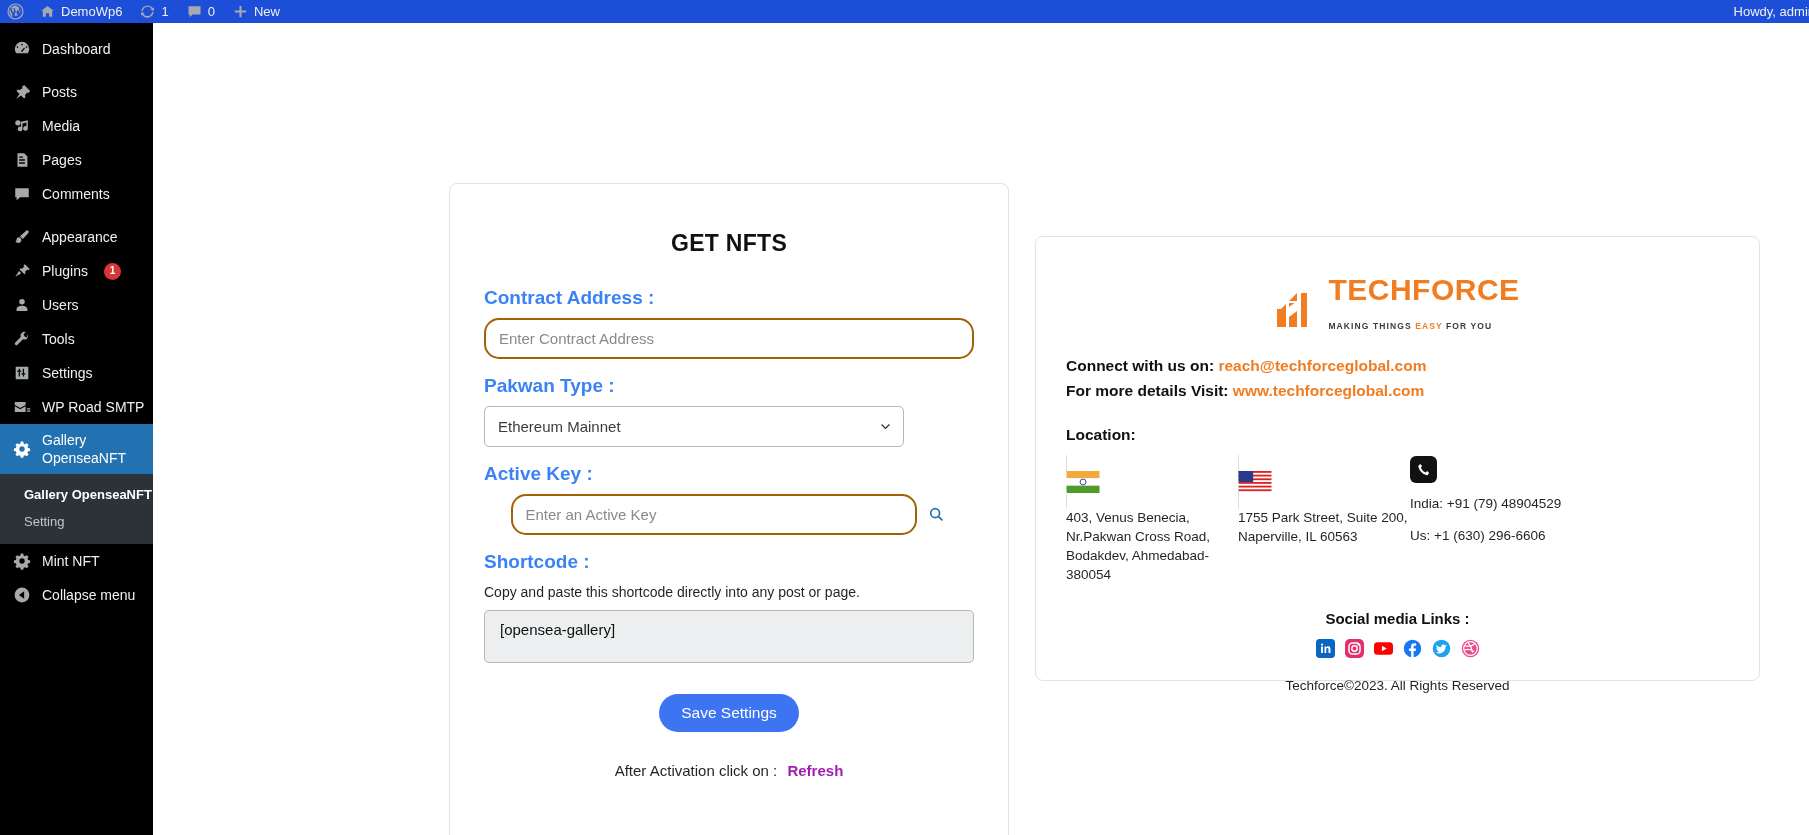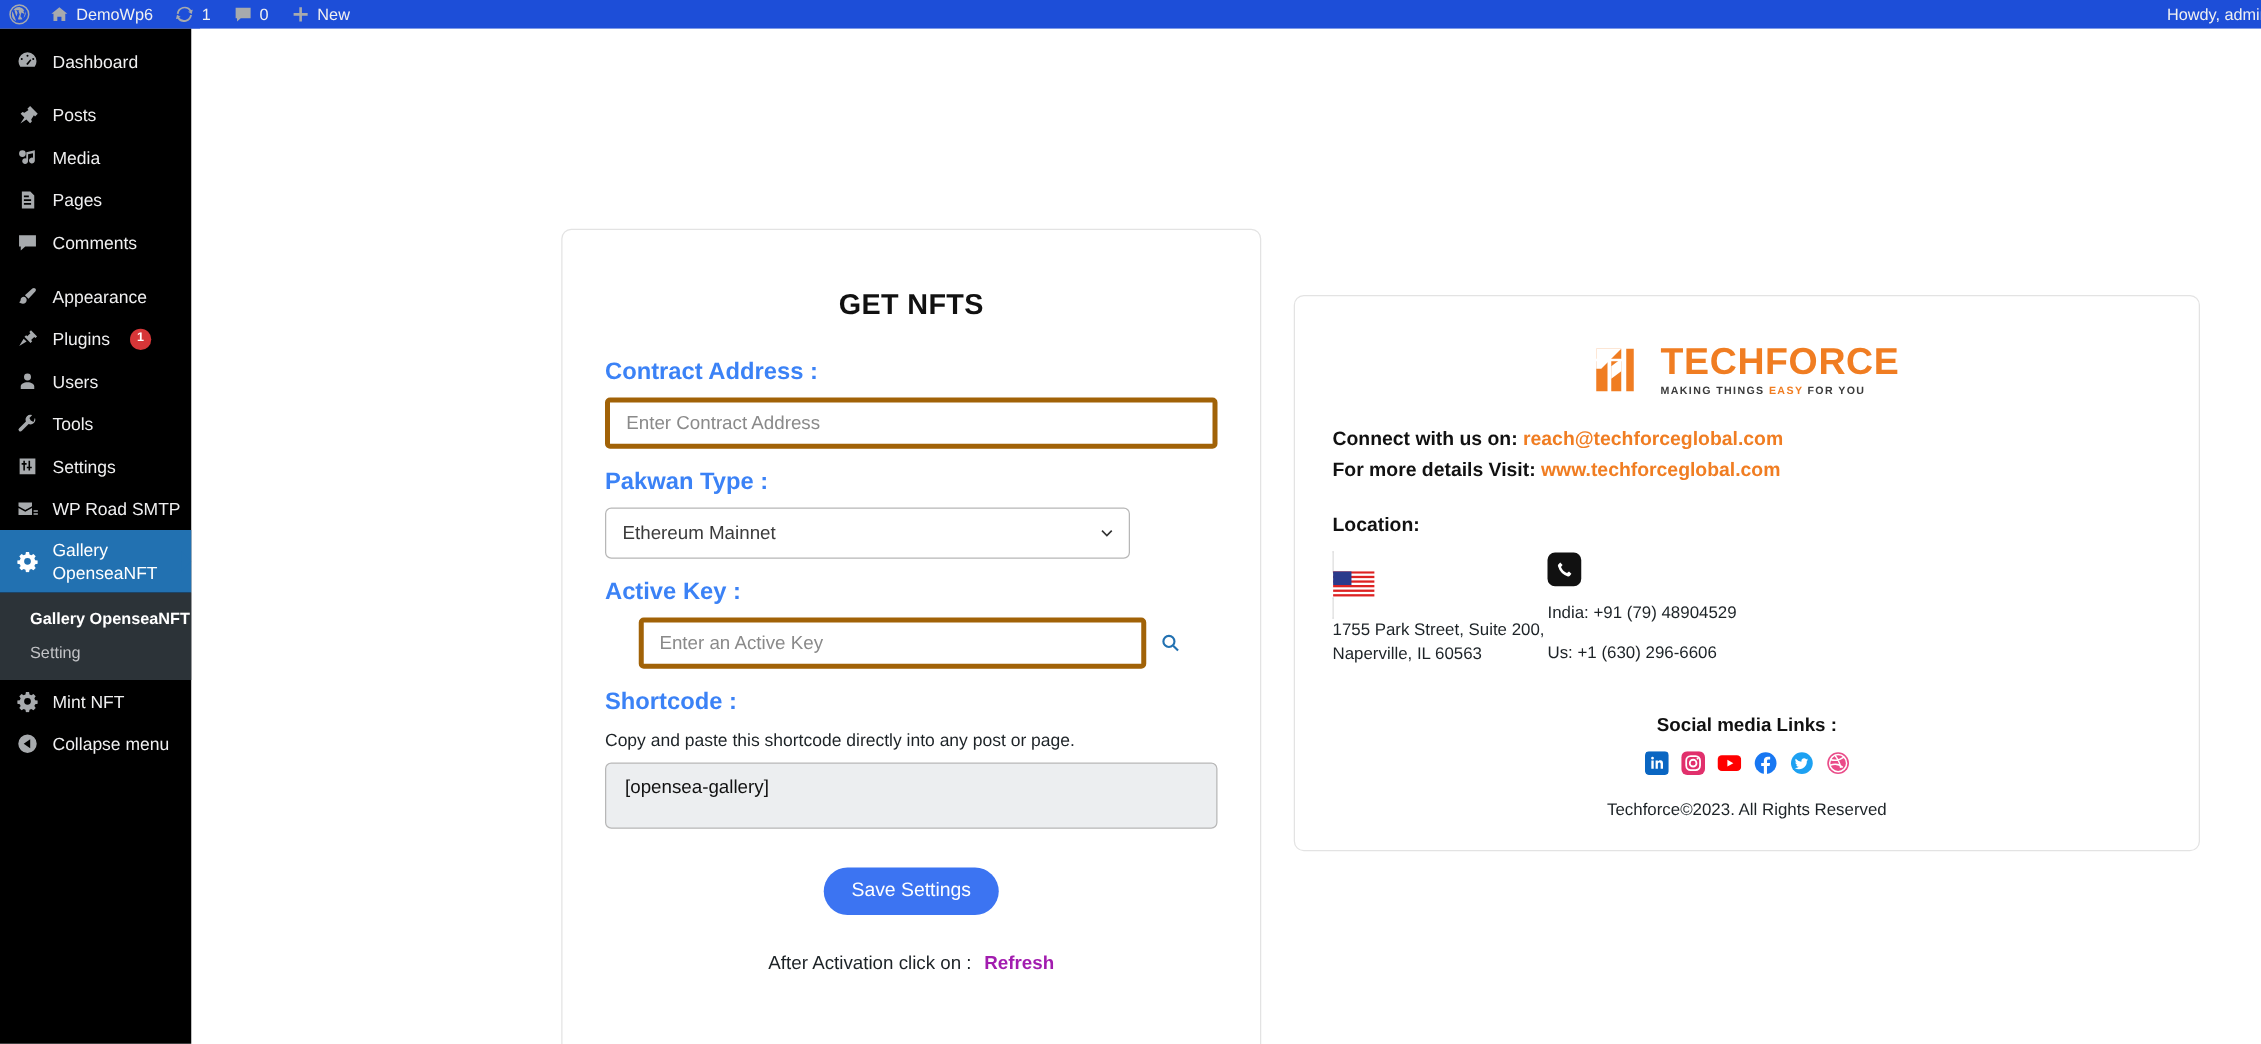--- a/index.html
+++ b/index.html
@@ -60,21 +60,21 @@
   }
   .form-card { left: 289px; top: 160px; width: 560px; height: 680px; padding: 26px 34px 0 34px; }
   .info-card { left: 875px; top: 213px; width: 725px; height: 445px; padding: 22px 30px; }
 
   .form-title {
     text-align: center; font-size: 23px; font-weight: bold; color: #111;
     letter-spacing: 0.3px; margin: 20px 0 30px 0;
   }
   .field-label { font-size: 19px; font-weight: bold; color: #3b82f6; margin-bottom: 9px; }
   .txt-input {
-    width: 100%; height: 41px; border: 4px solid #a16207; border-radius: 4px;
+    width: 100%; height: 41px; border: 2px solid #a16207; border-radius: 15px;
     padding: 0 13px; font-size: 15px; font-family: inherit; color: #111; background: #fff;
     outline: none;
   }
   .txt-input::placeholder { color: #8a8a8a; }
   .gap { height: 16px; }
 
   .select-wrap { position: relative; width: 420px; }
   .select-box {
     width: 100%; height: 41px; border: 1px solid #b7b7b7; border-radius: 5px;
     padding: 0 34px 0 13px; font-size: 15px; color: #3c3c3c; background: #fff;
@@ -101,21 +101,21 @@
     background: #3c74f2; color: #fff; border: none; border-radius: 19px;
     padding: 10px 22px; font-size: 15.5px; font-family: inherit; cursor: pointer;
   }
   .after-row { text-align: center; margin-top: 30px; font-size: 15px; color: #1d2327; }
   .refresh-link { color: #a21caf; font-weight: bold; text-decoration: none; margin-left: 6px; }
 
   
   .logo-row { display: flex; justify-content: center; margin: 16px 0 26px 0; }
   .logo { display: flex; align-items: flex-end; gap: 7px; }
   .logo-mark { width: 46px; height: 42px; }
-  .logo-text { display: flex; flex-direction: column; gap: 2px; }
+  .logo-text { display: flex; flex-direction: column; gap: 16px; }
   .logo-word { font-size: 30px; font-weight: bold; color: #f07d22; letter-spacing: 0.5px; line-height: 1; }
   .logo-tag { font-size: 8.5px; font-weight: bold; color: #3b3b3b; letter-spacing: 1.1px; }
   .logo-tag .hl { color: #f07d22; }
 
   .contact-line { font-size: 15.5px; font-weight: bold; color: #111; margin-bottom: 7px; }
   .contact-line .val { color: #f07d22; }
   .loc-title { font-size: 15.5px; font-weight: bold; color: #111; margin: 26px 0 12px 0; }
   .loc-grid { display: flex; gap: 0; }
   .loc-col { width: 172px; }
   .loc-col.phone { width: 190px; }
@@ -400,20 +400,31 @@
       <span class="val">reach@techforceglobal.com</span>
     </div>
     <div class="contact-line">
       <span>For more details Visit:</span>
       <span class="val">www.techforceglobal.com</span>
     </div>
 
     <div class="loc-title">Location:</div>
 
     <div class="loc-grid">
+      <div class="loc-col">
+        <span class="flag">
+          <svg class="ic" width="34" height="22" viewBox="0 0 36 24">
+            <rect width="36" height="8" fill="#f4a93c"></rect>
+            <rect y="8" width="36" height="8" fill="#ffffff"></rect>
+            <rect y="16" width="36" height="8" fill="#4f9c2d"></rect>
+            <circle cx="18" cy="12" r="3.2" fill="none" stroke="#2a3a8c" stroke-width="1"></circle>
+          </svg>
+        </span>
+        <div class="addr">403, Venus Benecia, Nr.Pakwan Cross Road, Bodakdev, Ahmedabad-380054</div>
+      </div>
 
       <div class="loc-col">
         <span class="flag">
           <svg class="ic" width="34" height="22" viewBox="0 0 36 24">
             <rect width="36" height="24" fill="#ffffff"></rect>
             <g fill="#d22">
               <rect y="0" width="36" height="2"></rect>
                 <rect y="4" width="36" height="2"></rect>
               <rect y="8" width="36" height="2"></rect>
                 <rect y="12" width="36" height="2"></rect>

